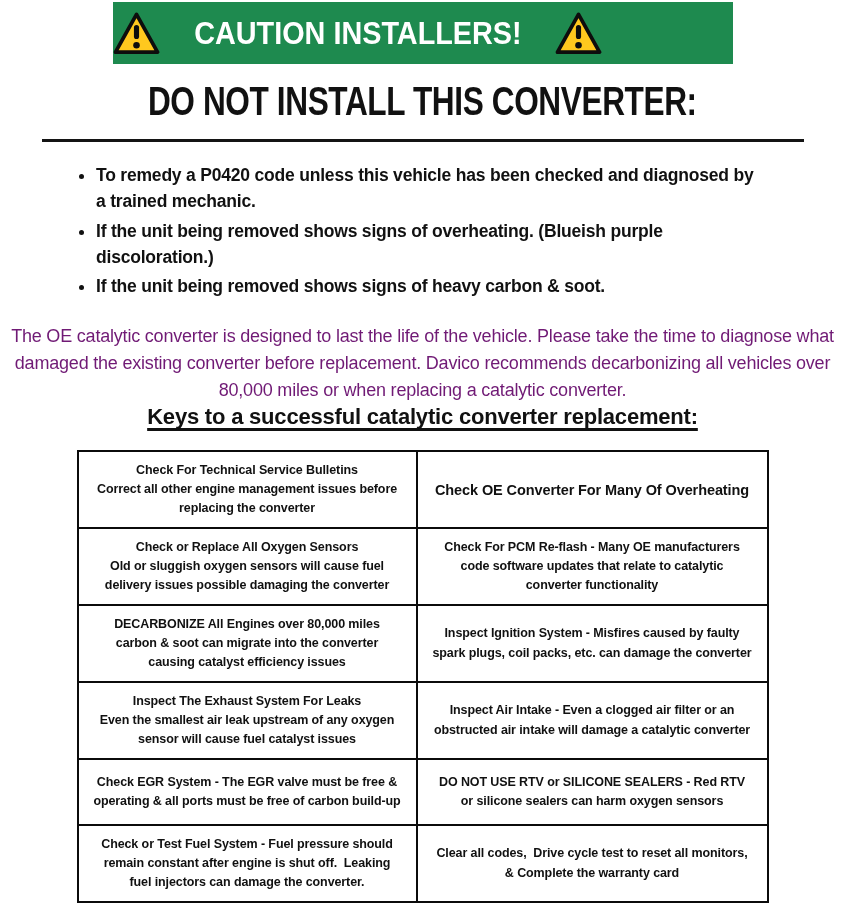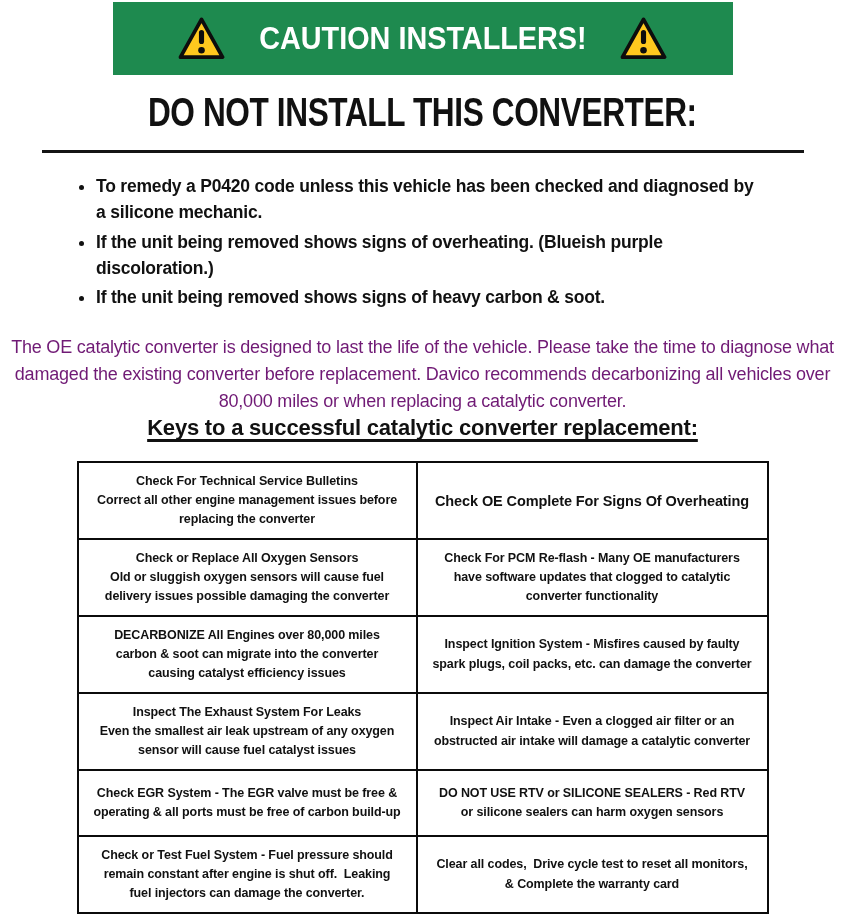--- a/index.html
+++ b/index.html
@@ -12,25 +12,24 @@
   .page {
     width: 845px;
     height: 919px;
     margin: 0 auto;
     background: #fff;
     overflow: hidden;
   }
   
   .banner {
     width: 620px;
-    height: 73px;
+    height: 62px;
     margin: 2px auto 0 auto;
     display: flex;
     align-items: center;
-    justify-content: center;
     gap: 16px;
   }
   .banner-title {
     color: #ffffff;
     font-weight: 700;
     font-size: 32px;
     letter-spacing: 0px;
     display: inline-block;
     transform: scaleX(0.9);
     white-space: nowrap;
@@ -136,46 +135,46 @@
     </svg>
   </div>
 
   <div class="headline">
     <span class="squeeze">DO NOT INSTALL THIS CONVERTER:</span>
   </div>
 
   <hr class="divider">
 
   <ul class="warnings">
-    <li>To remedy a P0420 code unless this vehicle has been checked and diagnosed by a silicone mechanic.</li>
+    <li>To remedy a P0420 code unless this vehicle has been checked and diagnosed by a trained mechanic.</li>
     <li>If the unit being removed shows signs of overheating. (Blueish purple discoloration.)</li>
     <li>If the unit being removed shows signs of heavy carbon &amp; soot.</li>
   </ul>
 
   <p class="intro">The OE catalytic converter is designed to last the life of the vehicle. Please take the time to diagnose what damaged the existing converter before replacement. Davico recommends decarbonizing all vehicles over 80,000 miles or when replacing a catalytic converter.</p>
 
   <div class="keys-heading">
     <span>Keys to a successful catalytic converter replacement:</span>
   </div>
 
   <table class="tips-table">
     <colgroup>
         <col class="left">
         <col class="right">
       </colgroup>
     <tbody>
       <tr>
         <td>Check For Technical Service Bulletins
 Correct all other engine management issues before replacing the converter</td>
-        <td class="big">Check OE Complete For Signs Of Overheating</td>
+        <td class="big">Check OE Converter For Many Of Overheating</td>
       </tr>
       <tr>
         <td>Check or Replace All Oxygen Sensors
 Old or sluggish oxygen sensors will cause fuel delivery issues possible damaging the converter</td>
-        <td>Check For PCM Re-flash - Many OE manufacturers have software updates that clogged to catalytic converter functionality</td>
+        <td>Check For PCM Re-flash - Many OE manufacturers code software updates that relate to catalytic converter functionality</td>
       </tr>
       <tr>
         <td>DECARBONIZE All Engines over 80,000 miles carbon &amp; soot can migrate into the converter causing catalyst efficiency issues</td>
         <td>Inspect Ignition System - Misfires caused by faulty spark plugs, coil packs, etc. can damage the converter</td>
       </tr>
       <tr>
         <td>Inspect The Exhaust System For Leaks
 Even the smallest air leak upstream of any oxygen sensor will cause fuel catalyst issues</td>
         <td>Inspect Air Intake - Even a clogged air filter or an obstructed air intake will damage a catalytic converter</td>
       </tr>

